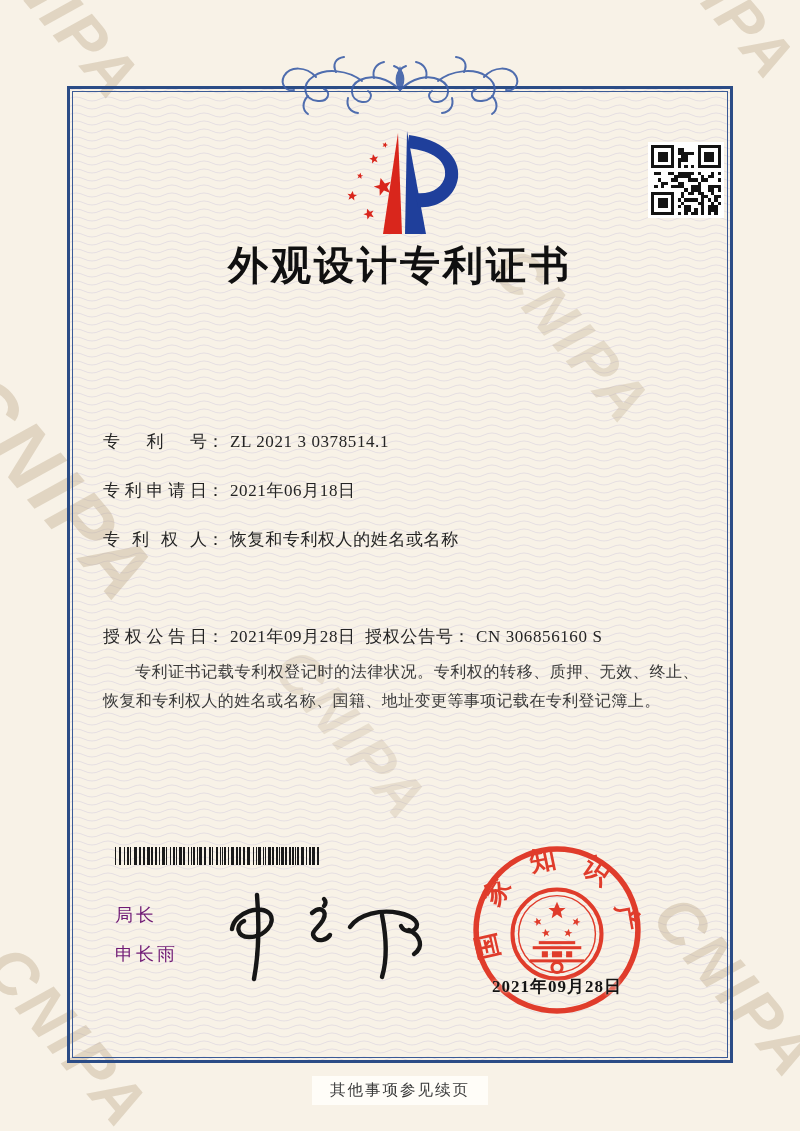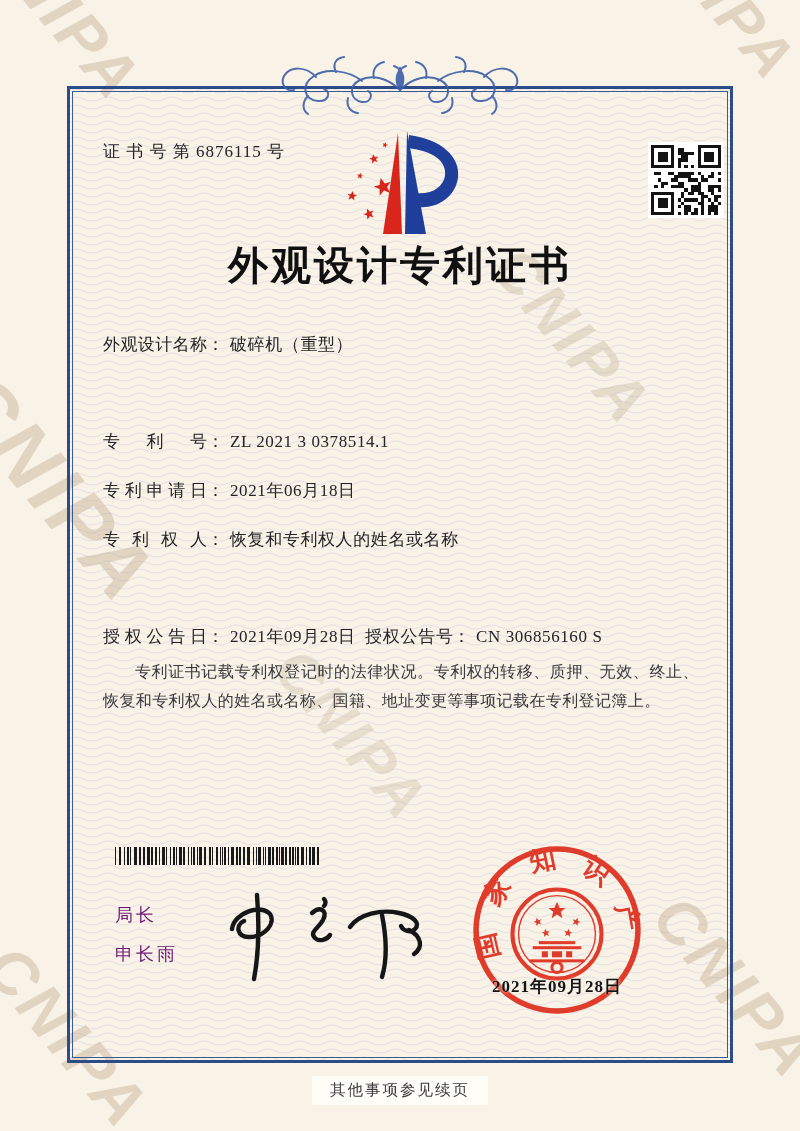--- a/index.html
+++ b/index.html
@@ -201,21 +201,20 @@
         <path d="M96,26 C94,18 98,12 106,10"></path>
         <path d="M58,20 C54,12 58,6 66,5"></path>
         <path d="M30,44 C24,50 24,58 30,62"></path>
         <path d="M70,46 C68,54 72,60 80,61"></path>
       </g>
       <use href="#flourHalf" transform="translate(244,0) scale(-1,1)"></use>
       <path d="M122,14 C118,22 118,30 122,38 C126,30 126,22 122,14" fill="#3d5fa8" stroke="none"></path>
     </g>
   </svg>
 
-  <div class="cert-no">证 书 号 第 6876115 号</div>
 
   <svg class="logo" width="136" height="108" viewBox="0 0 136 108">
     <defs>
       <path id="lgStar" d="M0,-6 L1.8,-1.9 L5.7,-1.9 L2.5,0.7 L3.5,4.9 L0,2.4 L-3.5,4.9 L-2.5,0.7 L-5.7,-1.9 L-1.8,-1.9 Z"></path>
     </defs>
     <polygon points="60,3 64,104 45,104" fill="#d9261c"></polygon>
     <polygon points="69,1 88,104 67,104" fill="#1f3f9b"></polygon>
     <path d="M71,5 C103,9 123,27 120,48 C117,68 98,79 80,77 L77,63 C94,65 105,57 107,46 C109,31 95,21 70,18 Z" fill="#1f3f9b"></path>
     <g fill="#d9261c">
       <use href="#lgStar" transform="translate(47,15) scale(0.5) rotate(18)"></use>
@@ -441,23 +440,20 @@
         <rect x="12" y="20" width="1" height="1"></rect>
         <rect x="13" y="20" width="1" height="1"></rect>
         <rect x="15" y="20" width="1" height="1"></rect>
         <rect x="17" y="20" width="1" height="1"></rect>
         <rect x="19" y="20" width="1" height="1"></rect>
       </svg>
   </div>
 
   <div class="title">外观设计专利证书</div>
 
-  <div class="frow" style="top:333px">
-    <span class="flabel">外观设计名称</span><span class="fcolon">：</span><span class="fvalue">破碎机（重型）</span>
-  </div>
   <div class="frow" style="top:430px">
     <span class="flabel">专利号</span><span class="fcolon">：</span><span class="fvalue">ZL 2021 3 0378514.1</span>
   </div>
   <div class="frow" style="top:479px">
     <span class="flabel">专利申请日</span><span class="fcolon">：</span><span class="fvalue">2021年06月18日</span>
   </div>
   <div class="frow" style="top:528px">
     <span class="flabel">专利权人</span><span class="fcolon">：</span><span class="fvalue">恢复和专利权人的姓名或名称</span>
   </div>
   <div class="frow" style="top:625px">

